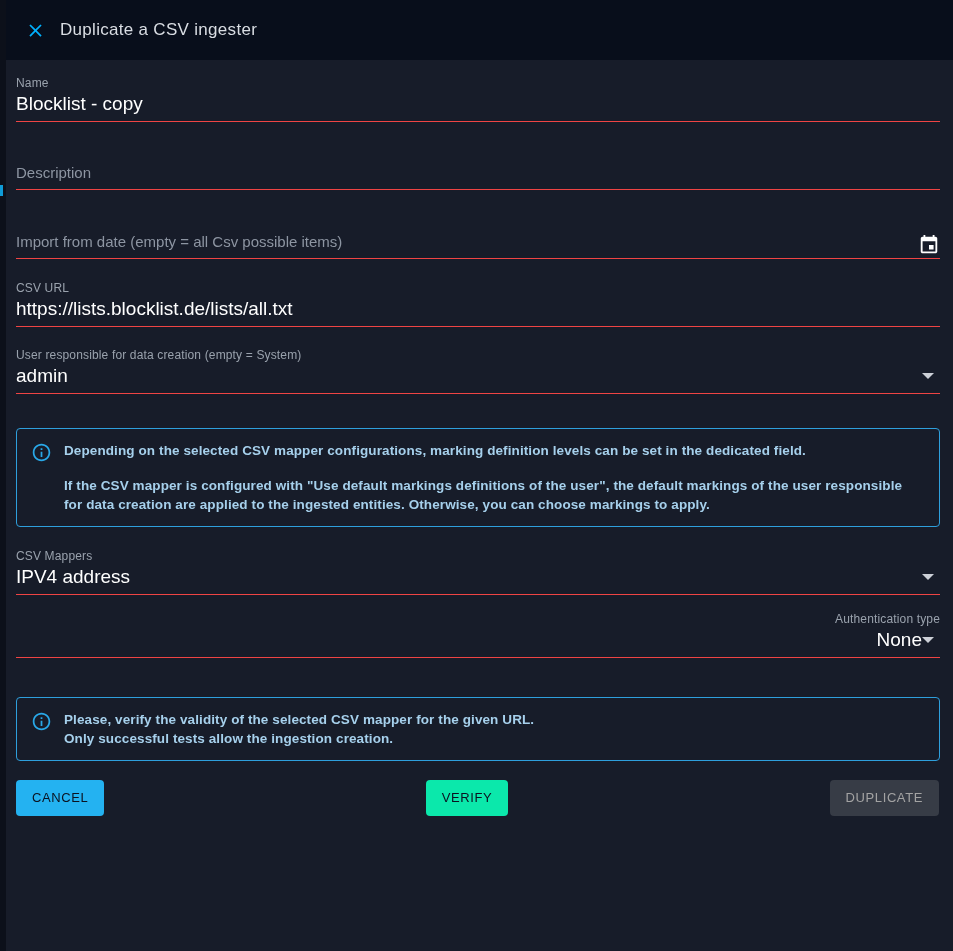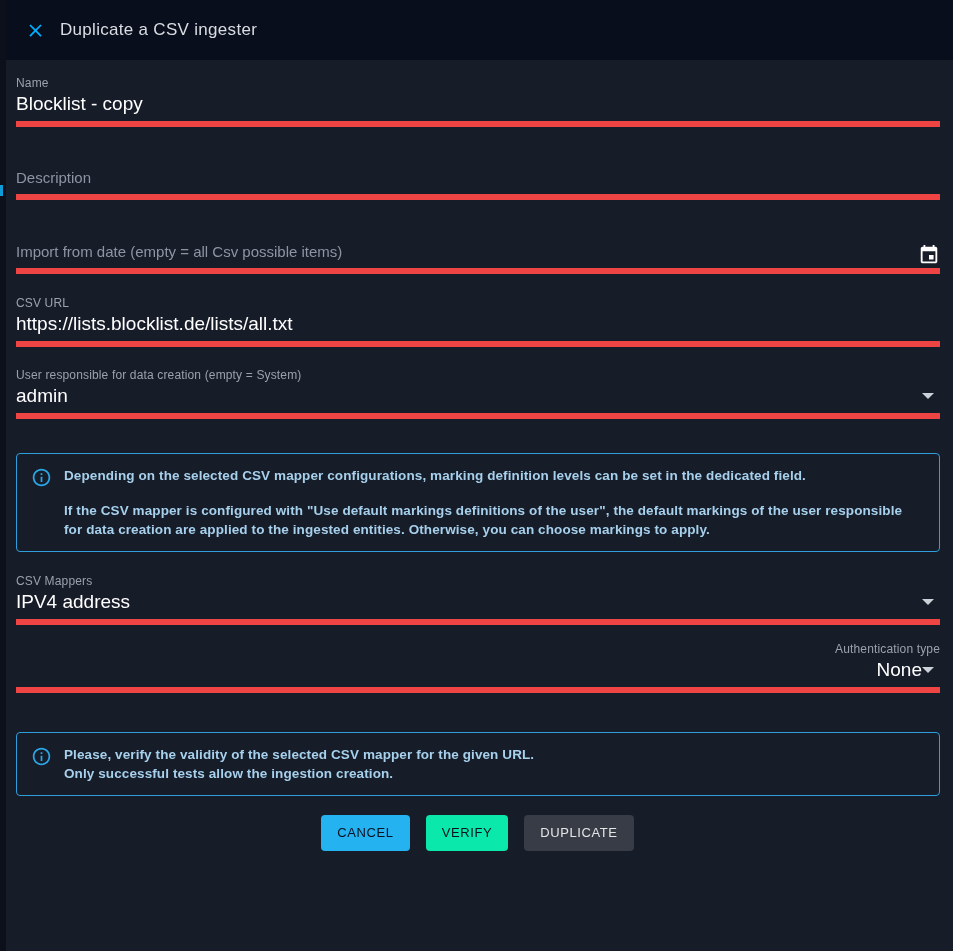--- a/index.html
+++ b/index.html
@@ -32,21 +32,21 @@
     width: 34px; height: 34px; display: flex; align-items: center; justify-content: center;
     border-radius: 50%; cursor: pointer; flex: 0 0 auto;
   }
   .drawer-title {
     font-size: 17px; font-weight: 500; color: #d9dde3;
     letter-spacing: 0.3px; margin-left: 8px;
   }
 
   .content { padding: 16px 13px 0 10px; }
 
-  .field { border-bottom: 6px solid #ef4444; }
+  .field { border-bottom: 1px solid #ef4444; }
   .flabel {
     display: block; font-size: 12px; color: #9aa2ad; line-height: 14px;
     letter-spacing: 0.15px;
   }
   .fvalue {
     display: flex; align-items: center;
     font-size: 19px; color: #ffffff; line-height: 18px;
     padding: 5px 0 8px;
   }
   .fvalue .grow { flex: 1 1 auto; }
@@ -83,32 +83,32 @@
     letter-spacing: 0.1px;
     font-weight: bold;
   }
   .info-box .info-icon { flex: 0 0 auto; margin-right: 12px; margin-top: 1px; }
   .info-box .info-text { flex: 1 1 auto; }
   .info-box-markings { margin-top: 34px; }
   .info-box-markings .para2 { margin-top: 15px; }
   .info-box-verify { margin-top: 39px; }
 
   .actions {
-    display: flex; justify-content: center; gap: 16px;
+    display: flex; justify-content: space-between; gap: 16px;
     margin-top: 19px; padding-right: 1px;
   }
   .btn {
     height: 36px; border: none; border-radius: 4px;
     font-family: "Liberation Sans", sans-serif;
     font-size: 13px; font-weight: 500; letter-spacing: 0.6px;
     padding: 0 16px; cursor: pointer; text-transform: uppercase;
   }
   .btn-cancel   { background: #24b2f1; color: #0b1220; }
   .btn-verify   { background: #0be8ab; color: #0b1220; }
-  .btn-duplicate{ background: #373c46; color: #e5e5e5; cursor: default; }
+  .btn-duplicate{ background: #373c46; color: #a3a3a3; cursor: default; }
 </style>
 </head>
 <body>
 
 <div class="page">
 
   <div class="left-strip">
     <div class="left-strip-accent"></div>
   </div>
 

